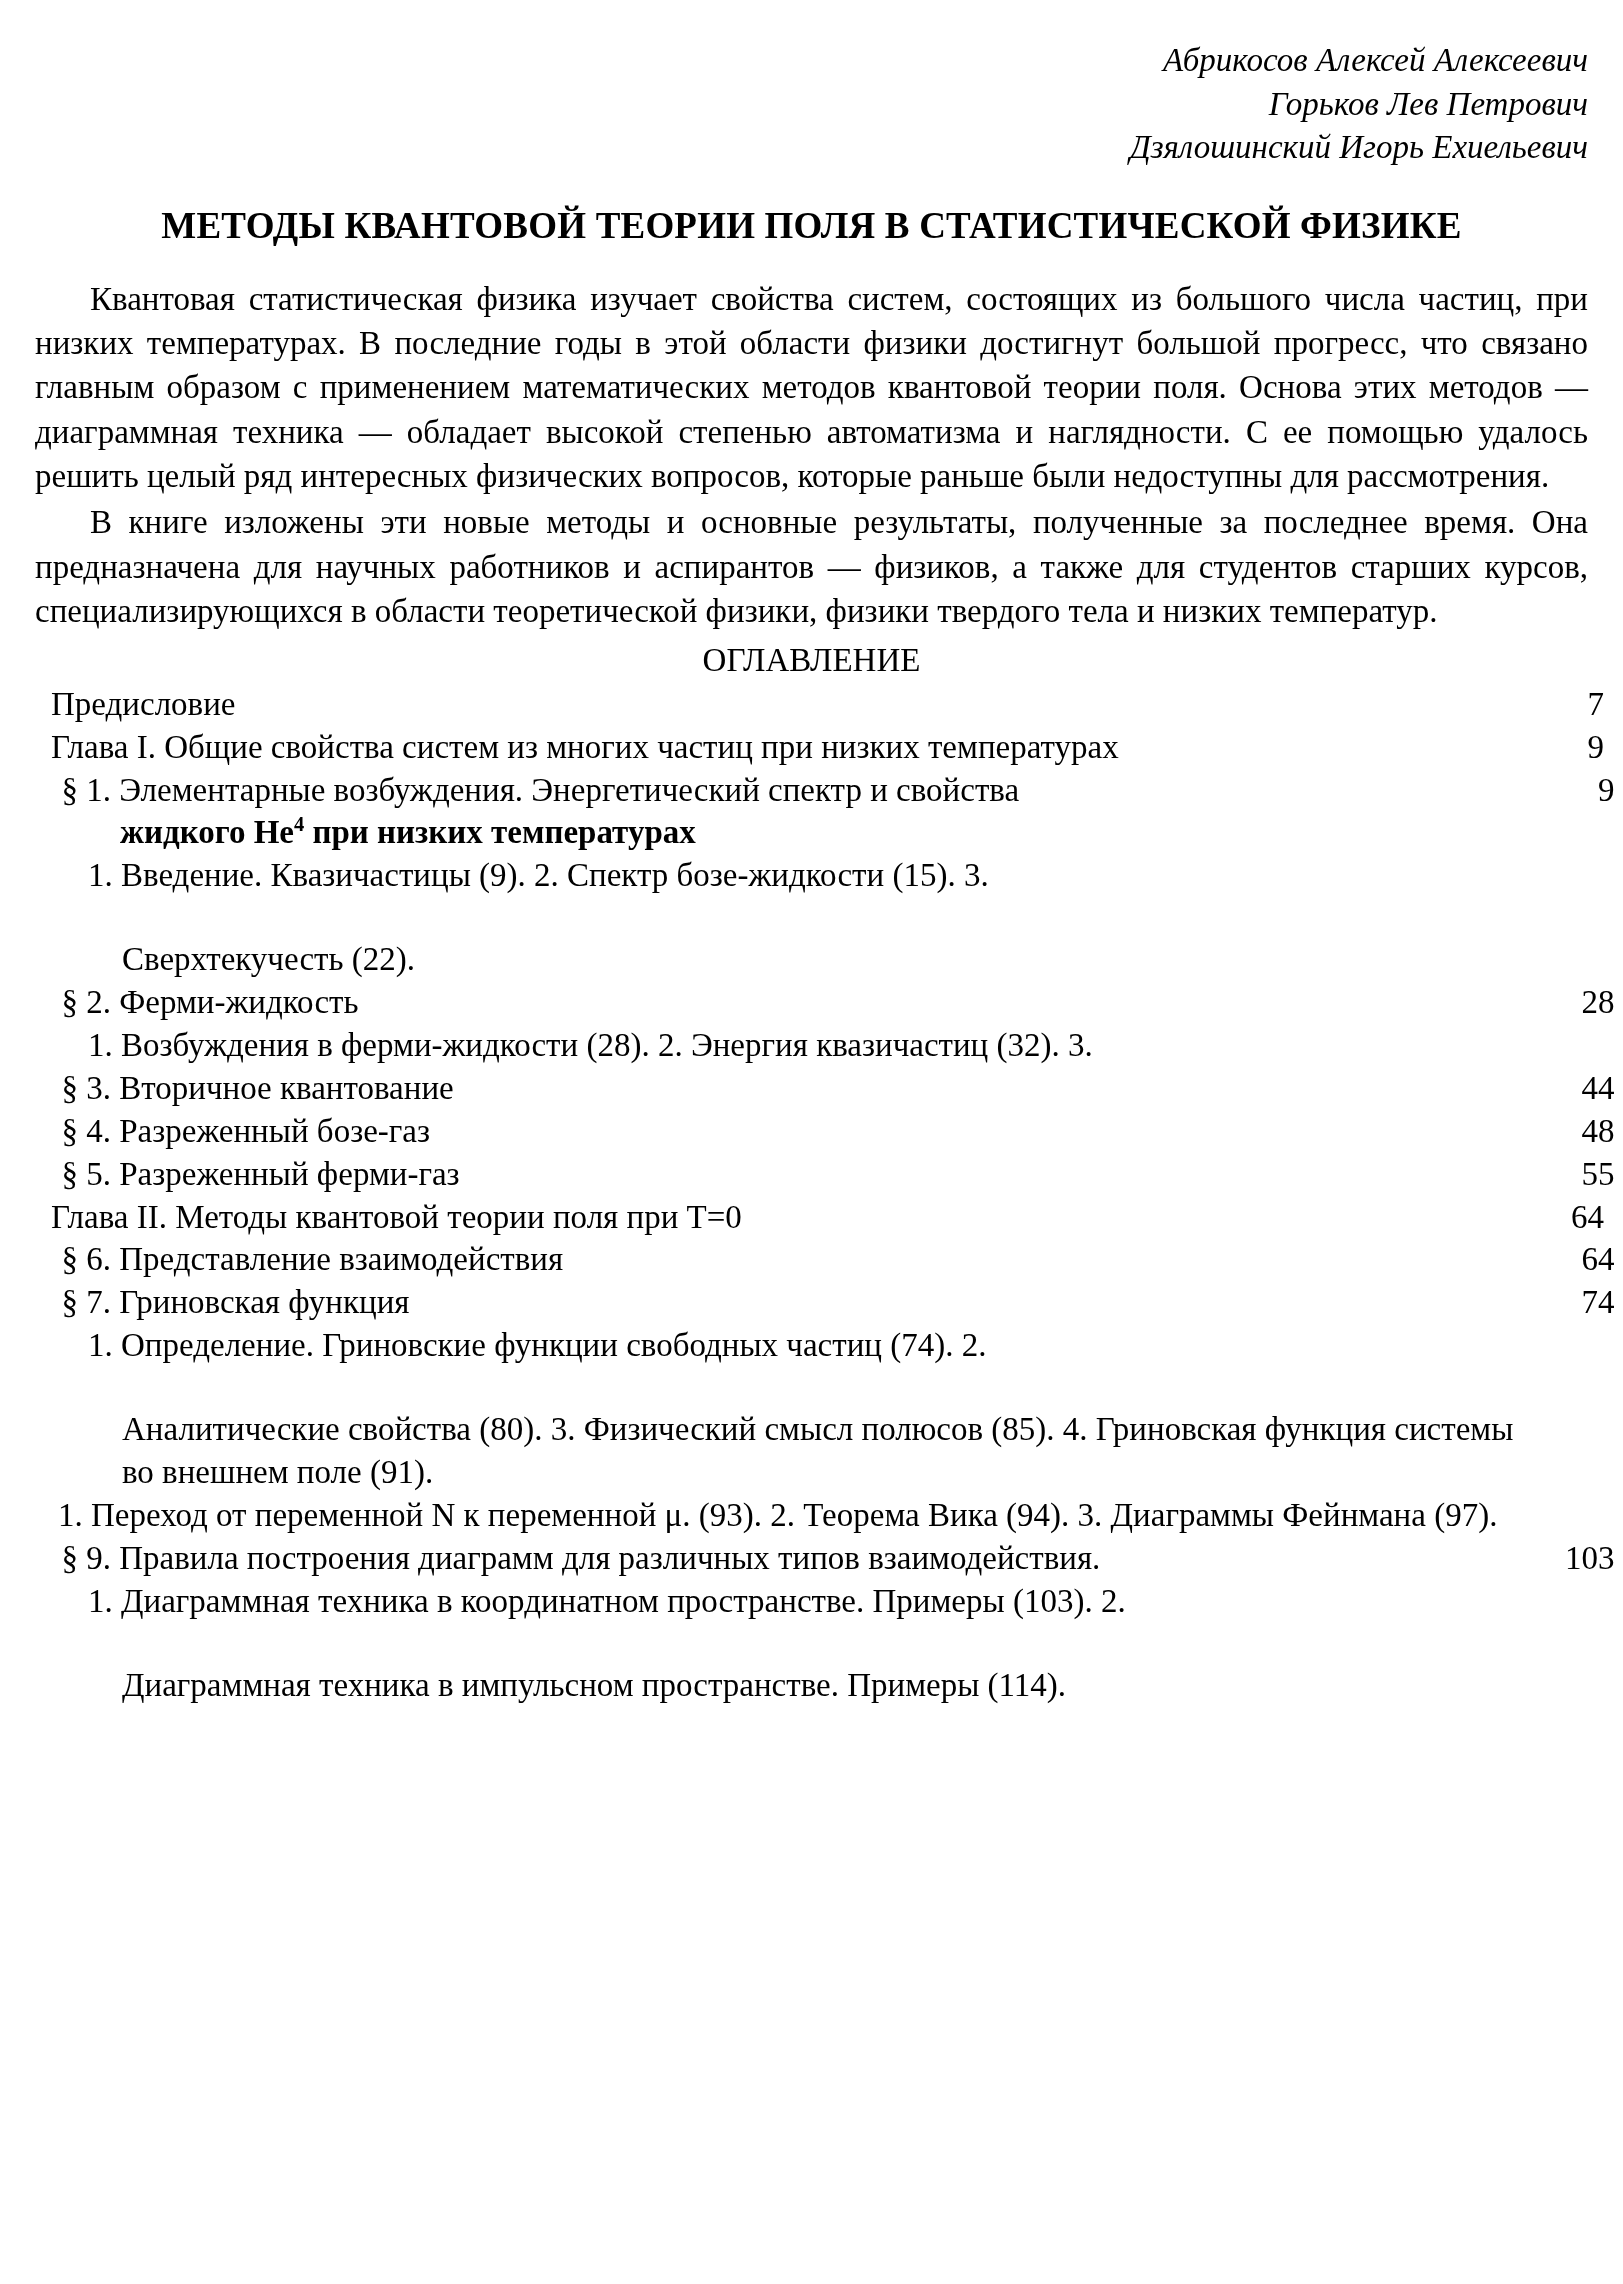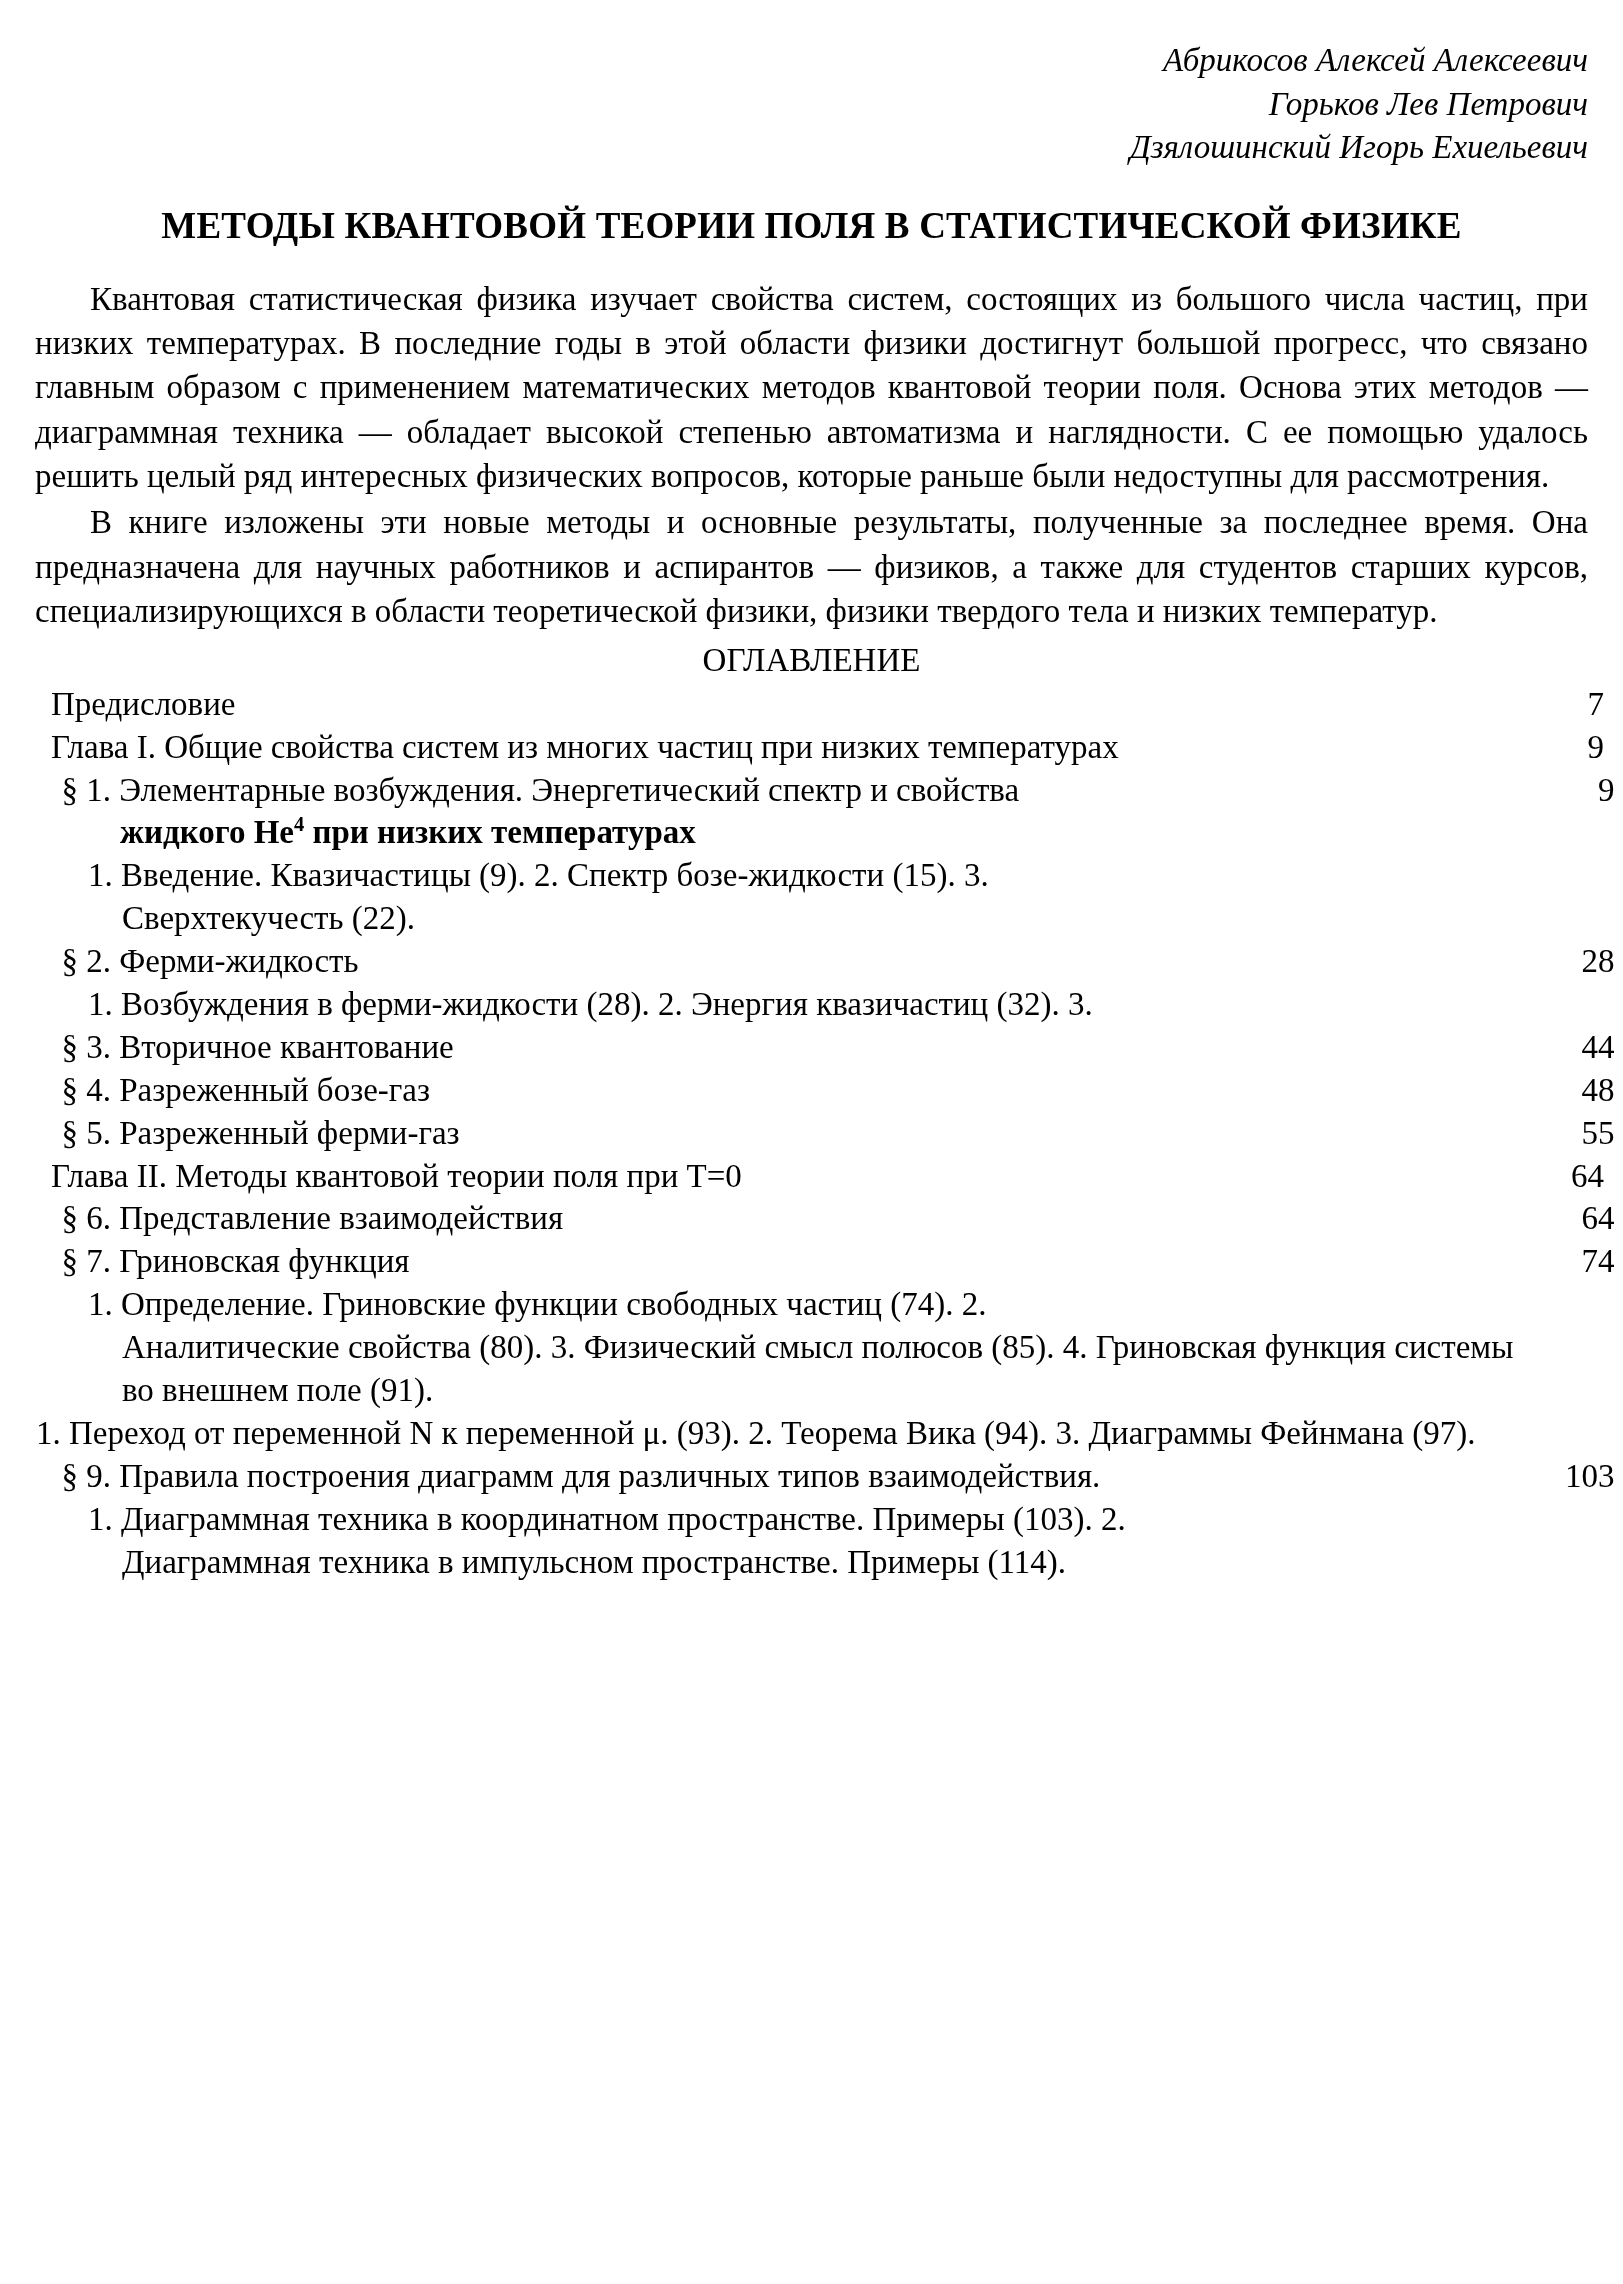--- a/index.html
+++ b/index.html
@@ -84,24 +84,25 @@
   }
   .toc-sub {
     display: block;
     margin-left: 53px;
     margin-right: 62px;
     text-indent: 0;
   }
   .toc-sub .hang {
     display: block;
     margin-left: 34px;
+    margin-top: 41px;
   }
   .toc-sub-nohang {
     display: block;
-    margin-left: 1px;
+    margin-left: 23px;
     margin-right: 62px;
   }
   .indent-chapter {
     margin-left: 16px;
   }
   .indent-section {
     margin-left: 26.5px;
   }
   sup {
     font-size: 0.62em;

